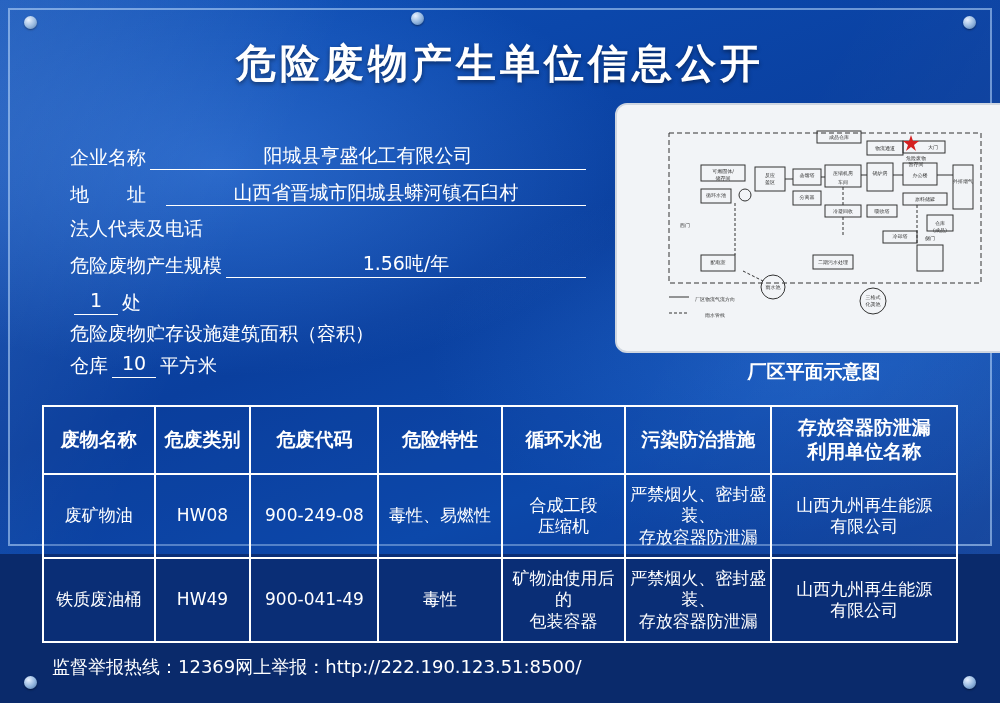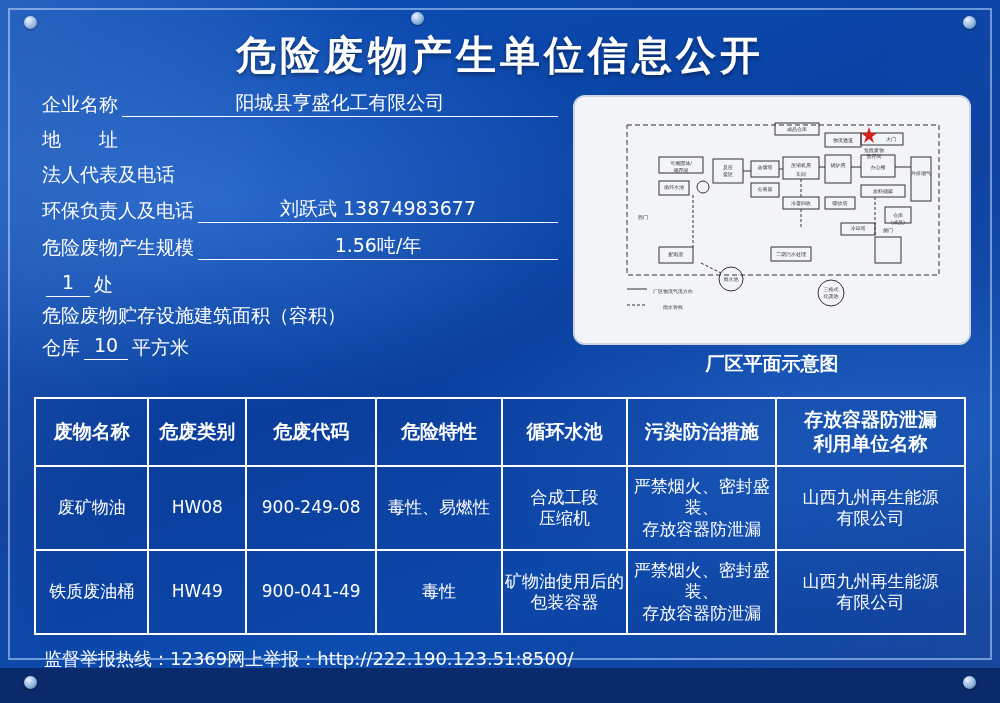--- a/index.html
+++ b/index.html
@@ -10,27 +10,27 @@
   body {
     width: 1000px;
     height: 703px;
     font-family: "Liberation Sans", sans-serif;
     overflow: hidden;
   }
 
   #board {
     position: relative;
     width: 1000px;
-    height: 668px;
+    height: 554px;
     background:
       radial-gradient(ellipse 600px 300px at 22% 30%, rgba(90,160,255,0.38), rgba(90,160,255,0) 70%),
       radial-gradient(ellipse 500px 260px at 78% 65%, rgba(60,130,230,0.30), rgba(60,130,230,0) 70%),
       linear-gradient(160deg, #0f51b8 0%, #0b47ab 25%, #0a3f9e 50%, #0d4cb0 75%, #0a3c97 100%);
     box-sizing: border-box;
-    padding: 8px;
+    padding: 16px;
     color: #ffffff;
   }
   #board::after {
     content: "";
     position: absolute;
     inset: 0;
     pointer-events: none;
     background:
       linear-gradient(115deg, rgba(255,255,255,0.10) 0%, rgba(255,255,255,0) 28%),
       linear-gradient(300deg, rgba(255,255,255,0.06) 0%, rgba(255,255,255,0) 35%);
@@ -68,22 +68,23 @@
     font-size: 40px;
     font-weight: bold;
     letter-spacing: 4px;
     margin: 14px 0 8px 0;
     text-shadow: 0 2px 4px rgba(0,0,0,0.45);
     font-family: "DejaVu Sans", sans-serif;
   }
 
   .upper {
     display: flex;
-    align-items: flex-start;
-    gap: 15px;
+    align-items: flex-end;
+    gap: 29px;
+    margin-left: 20px;
   }
 
   .fields {
     width: 516px;
     flex: none;
     padding-left: 8px;
   }
 
   .field-row {
     display: flex;
@@ -184,30 +185,27 @@
 
       <div class="fields">
 
         <div class="field-row">
           <span class="field-label">企业名称</span>
           <span class="field-value">阳城县亨盛化工有限公司</span>
         </div>
 
         <div class="field-row">
           <span class="field-label spaced">地    址</span>
+          <span class="field-value">山西省晋城市阳城县蟒河镇石臼村</span>
         </div>
 
         <div class="field-row">
           <span class="field-label">法人代表及电话</span>
         </div>
 
-        <div class="field-row">
-          <span class="field-label">环保负责人及电话</span>
-          <span class="field-value">刘跃武 13874983677</span>
-        </div>
 
         <div class="field-row">
           <span class="field-label">危险废物产生规模</span>
           <span class="field-value">1.56吨/年</span>
         </div>
 
         <div class="field-row plain">
           <span class="field-value narrow">1</span>
           <span class="tail">处</span>
         </div>

